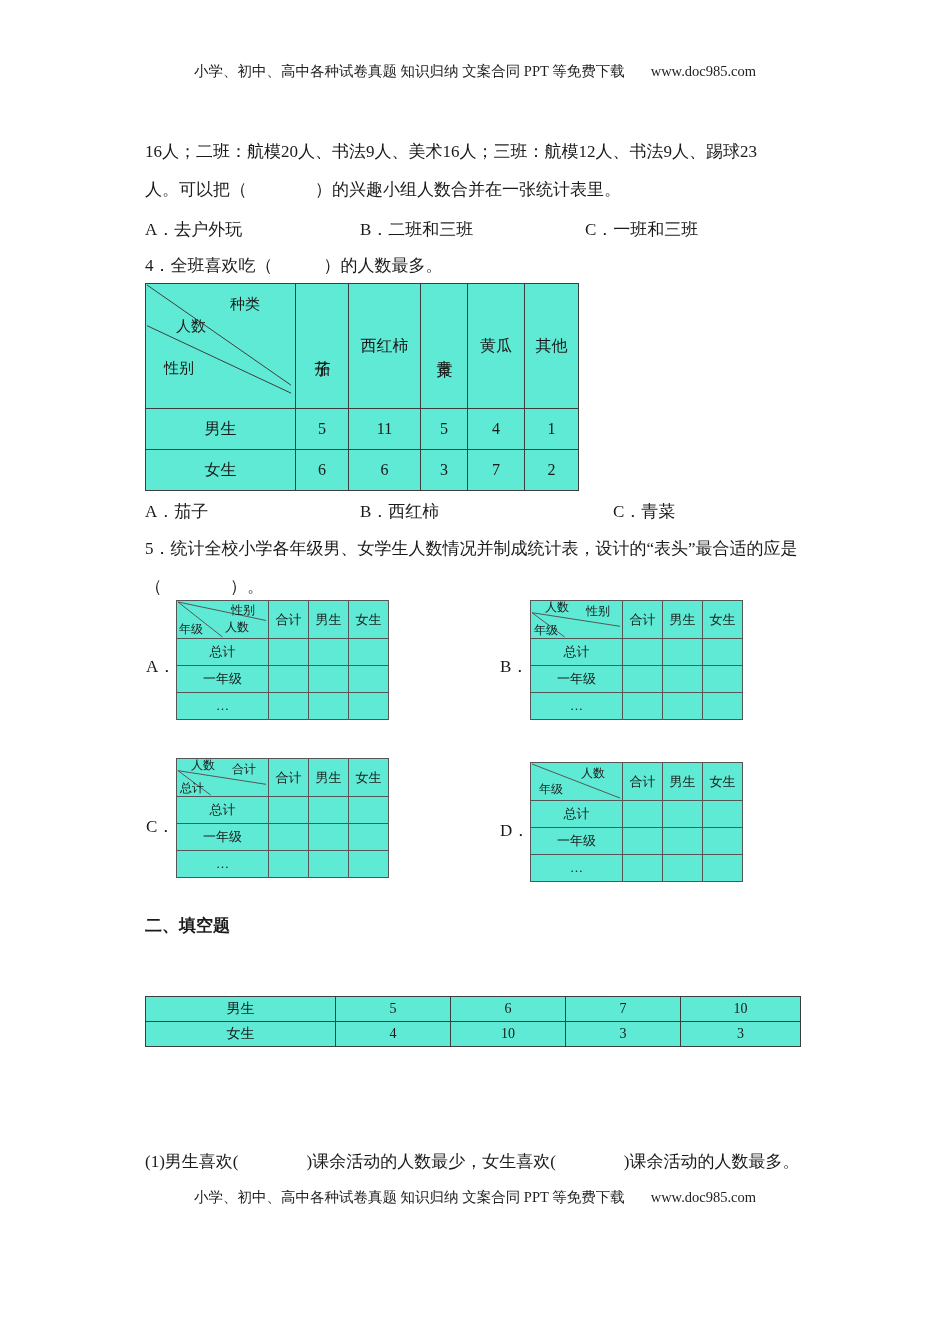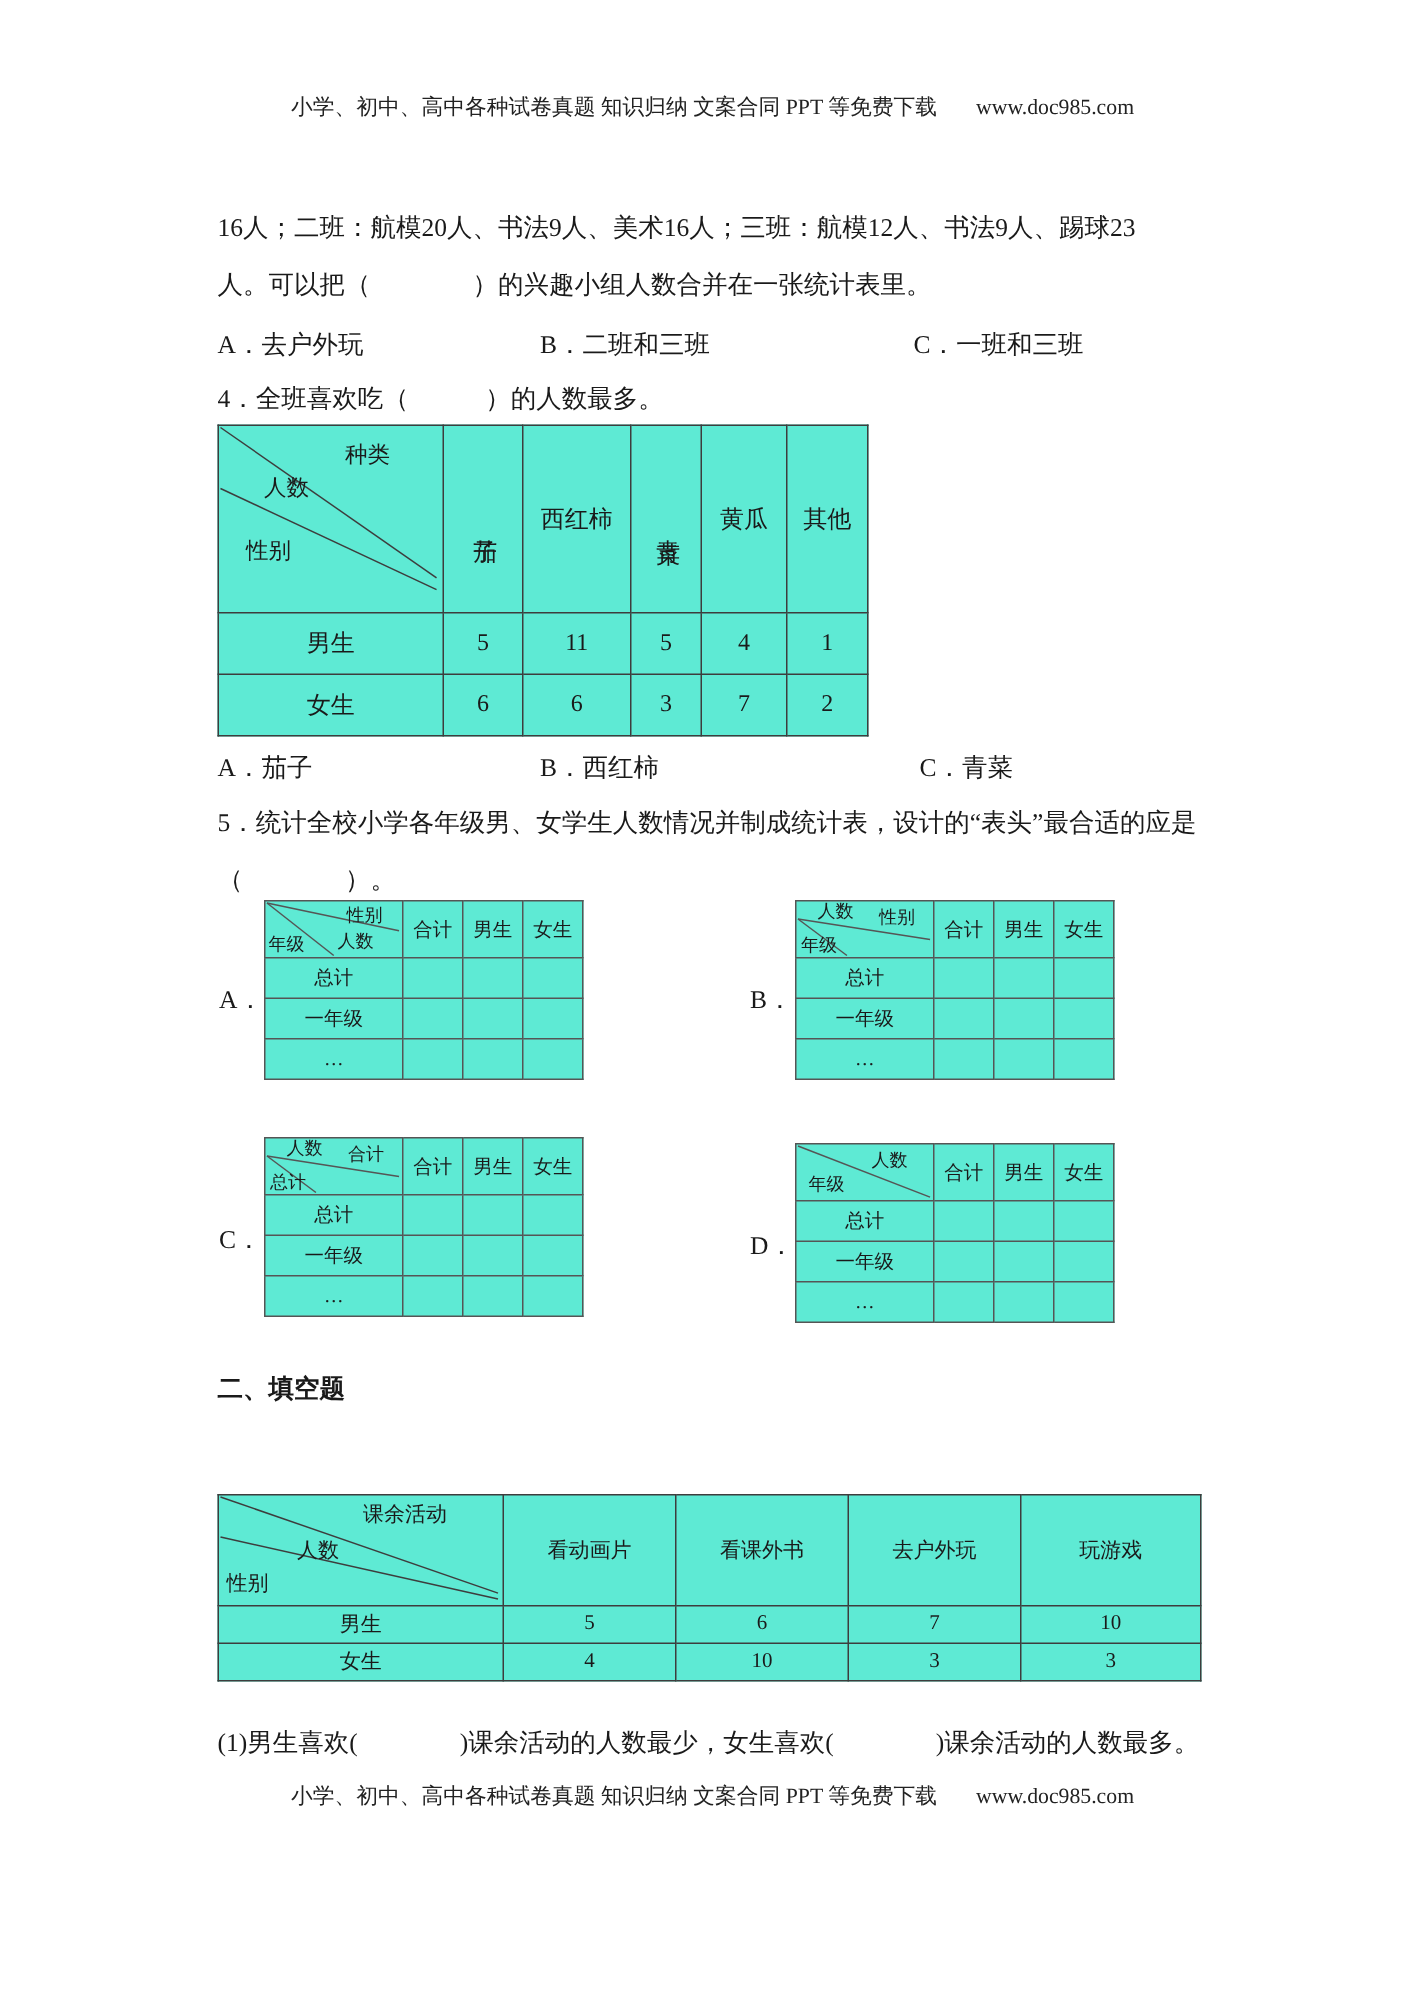--- a/index.html
+++ b/index.html
@@ -33,21 +33,21 @@
 <div id="page">
 
   <div class="abs hf" style="top:62px;left:0;">
     <span>小学、初中、高中各种试卷真题 知识归纳 文案合同 PPT 等免费下载</span><span class="url">www.doc985.com</span>
   </div>
 
   <div class="abs body-line" style="left:145px;top:140px;">16人；二班：航模20人、书法9人、美术16人；三班：航模12人、书法9人、踢球23</div>
   <div class="abs body-line" style="left:145px;top:178px;">人。可以把（　　　　）的兴趣小组人数合并在一张统计表里。</div>
   <div class="abs opt" style="left:145px;top:218px;">A．去户外玩</div>
   <div class="abs opt" style="left:360px;top:218px;">B．二班和三班</div>
-  <div class="abs opt" style="left:585px;top:218px;margin-left:24px;">C．一班和三班</div>
+  <div class="abs opt" style="left:585px;top:218px;">C．一班和三班</div>
 
   <div class="abs body-line" style="left:145px;top:254px;">4．全班喜欢吃（　　　）的人数最多。</div>
 
   <table class="abs bt t1" style="left:145px;top:283px;width:433px;">
     <colgroup>
       <col style="width:150px">
         <col style="width:53px">
         <col style="width:72px">
       <col style="width:47px">
         <col style="width:57px">
@@ -275,35 +275,20 @@
 
   <table class="abs bt t3" style="left:145px;top:996px;width:655px;">
     <colgroup>
       <col style="width:190px">
         <col style="width:115px">
         <col style="width:115px">
       <col style="width:115px">
         <col style="width:120px">
     </colgroup>
     <tbody>
-        <tr style="height:74px;">
-      <td class="corner">
-        <svg viewBox="0 0 190 74" preserveAspectRatio="none">
-          <line x1="1" y1="1" x2="187" y2="66"></line>
-          <line x1="1" y1="28" x2="187" y2="70"></line>
-        </svg>
-        <span class="ct" style="left:96px;top:6px;">课余活动</span>
-        <span class="ct" style="left:52px;top:30px;">人数</span>
-        <span class="ct" style="left:5px;top:52px;">性别</span>
-      </td>
-      <td>看动画片</td>
-      <td>看课外书</td>
-      <td>去户外玩</td>
-      <td>玩游戏</td>
-    </tr>
     <tr style="height:25px;">
       <td>男生</td>
       <td>5</td>
       <td>6</td>
       <td>7</td>
       <td>10</td>
     </tr>
     <tr style="height:25px;">
       <td>女生</td>
       <td>4</td>

